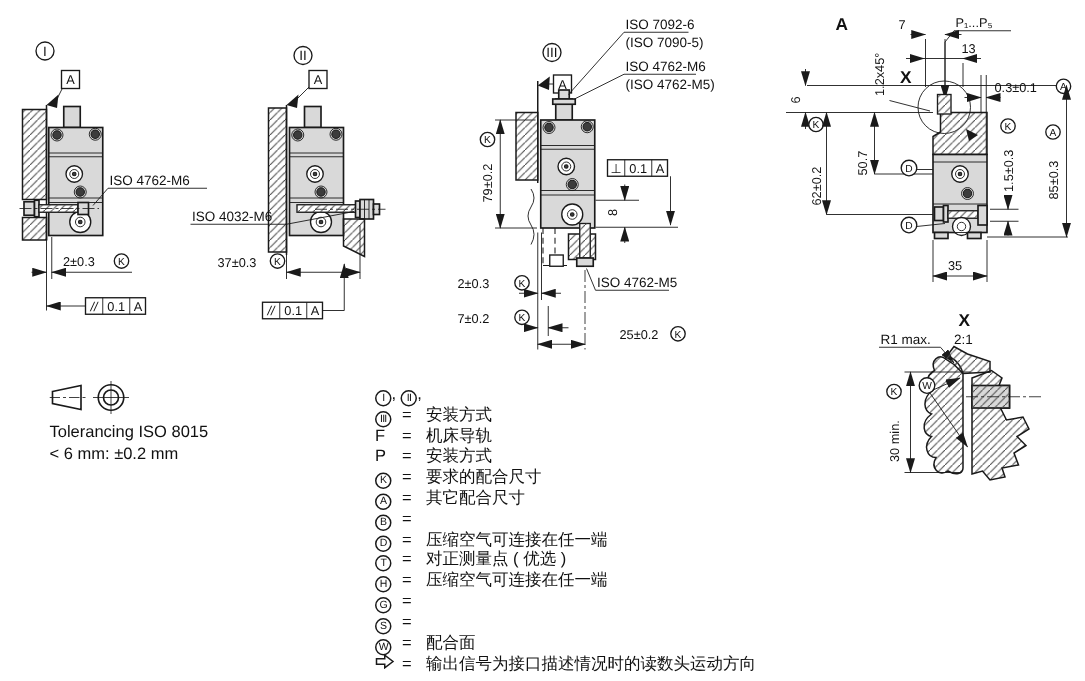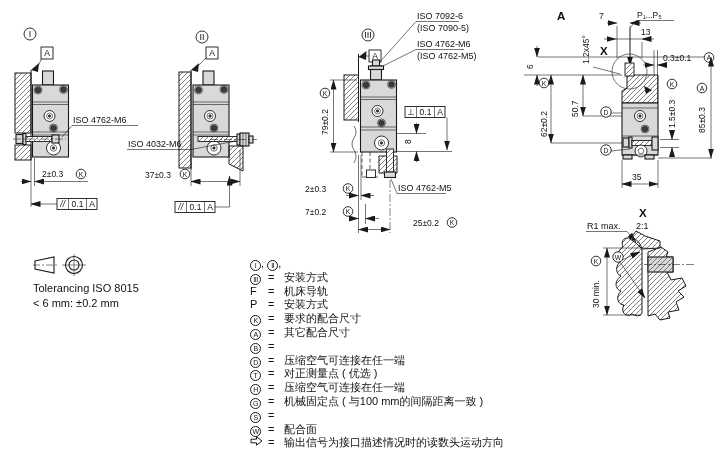--- a/index.html
+++ b/index.html
@@ -442,21 +442,20 @@
       <span>对正测量点 ( 优选 )</span>
     </div>
     <div class="lrow">
       <span class="lsym"><span class="circ">H</span></span>
       <span class="leq">=</span>
       <span>压缩空气可连接在任一端</span>
     </div>
     <div class="lrow">
       <span class="lsym"><span class="circ">G</span></span>
       <span class="leq">=</span>
-      <span>机械固定点 ( 与100 mm的间隔距离一致 )</span>
     </div>
     <div class="lrow">
       <span class="lsym"><span class="circ">S</span></span>
       <span class="leq">=</span>
     </div>
     <div class="lrow">
       <span class="lsym"><span class="circ">W</span></span>
       <span class="leq">=</span>
       <span>配合面</span>
     </div>

